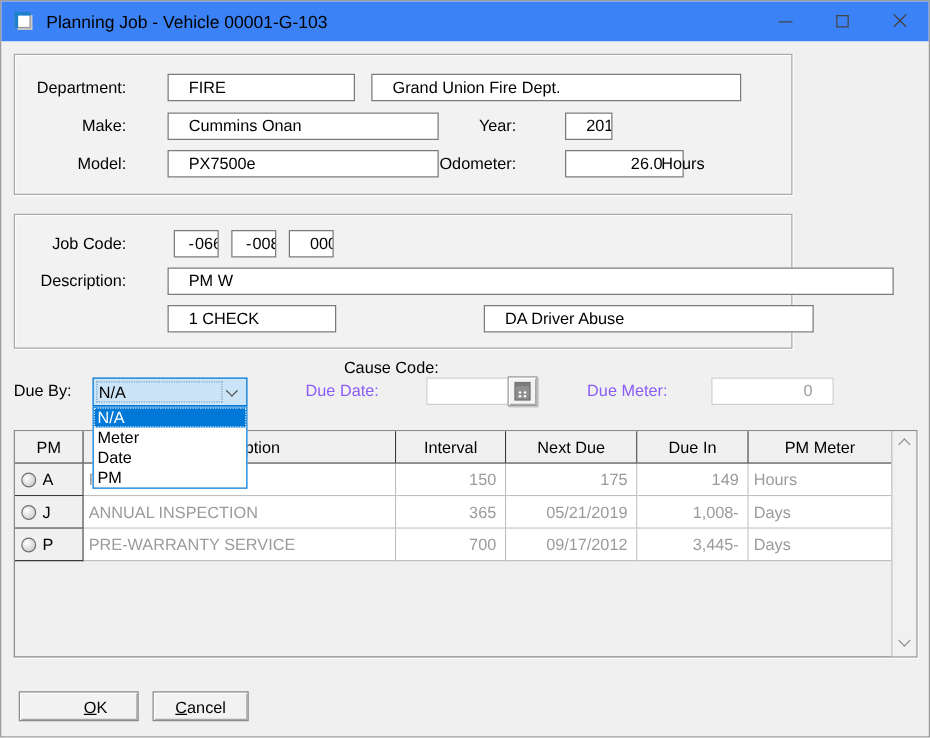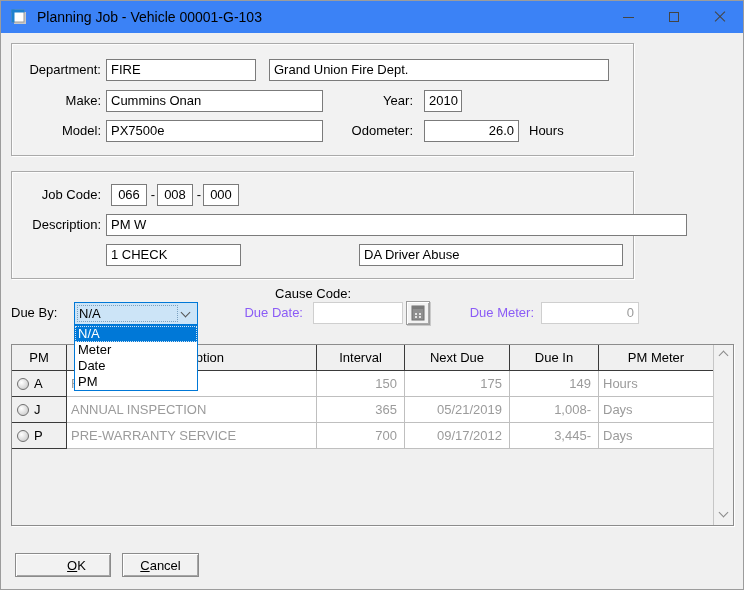--- a/index.html
+++ b/index.html
@@ -15,21 +15,21 @@
   .glyph-max{position:absolute;left:18px;top:11px;width:10px;height:10px;border:1px solid #444;}
   .glyph-x1,.glyph-x2{position:absolute;left:16px;top:15px;width:14px;height:1px;background:#444;}
   .glyph-x1{transform:rotate(45deg);} .glyph-x2{transform:rotate(-45deg);}
   
   .groupbox{position:absolute;border:1px solid #abababa8;border-color:#aaa;box-shadow:1px 1px 0 #ffffff, inset 1px 1px 0 #fdfdfd;background:#f2f2f2;}
   #group-vehicle{left:10px;top:42px;width:623px;height:113px;}
   #group-job{left:10px;top:170px;width:623px;height:108px;}
   .lbl{position:absolute;height:22px;line-height:22px;font-size:13px;color:#000;}
   .lbl.r{text-align:right;}
   .lbl.dis{color:#8b5cf6;}
-  .field{position:absolute;height:22px;line-height:20px;background:#fff;border:1px solid #7b7b7b;font-size:13px;color:#000;padding:0 4px;white-space:nowrap;overflow:hidden;}
+  .field{position:absolute;height:22px;line-height:20px;background:#fff;border:1px solid #7b7b7b;font-size:13px;color:#000;padding:0 16px;white-space:nowrap;overflow:hidden;margin-left:28px;}
   .field.dis{border-color:#cfcfcf;color:#9b9b9b;}
   .field.num{text-align:right;}
   
   #combo{position:absolute;left:73px;top:301px;width:124px;height:23px;background:#cce4f7;border:1px solid #0078d7;font-size:13px;line-height:21px;padding:0 4px;color:#000;}
   #combo-focus{position:absolute;left:2px;top:2px;right:19px;bottom:2px;border:1px dotted #7aa0bf;}
   .chev{position:absolute;width:7px;height:7px;border-right:1px solid #555;border-bottom:1px solid #555;}
   #combo-chev{right:8px;top:6px;transform:rotate(45deg);}
   #droplist{position:absolute;left:73px;top:324px;width:124px;background:#fff;border:1px solid #0078d7;z-index:20;}
   .drop-item{height:16px;line-height:16px;font-size:13px;padding:0 3px;color:#000;}
   .drop-item.sel{background:#0078d7;color:#fff;outline:1px dotted #cfe3f5;outline-offset:-1px;}
@@ -75,21 +75,21 @@
       </div>
     <div class="cap-btn" id="btn-close">
         <span class="glyph-x1"></span>
         <span class="glyph-x2"></span>
       </div>
   </div>
 
   <div id="group-vehicle" class="groupbox"></div>
   <span class="lbl r" style="left:10px;top:58px;width:90px;">Department:</span>
   <span class="field" style="left:105px;top:58px;width:150px;">FIRE</span>
-  <span class="field" style="left:268px;top:58px;width:340px;">Grand Union Fire Dept.</span>
+  <span class="field" style="left:268px;top:58px;width:296px;">Grand Union Fire Dept.</span>
   <span class="lbl r" style="left:10px;top:89px;width:90px;">Make:</span>
   <span class="field" style="left:105px;top:89px;width:217px;">Cummins Onan</span>
   <span class="lbl r" style="left:330px;top:89px;width:82px;">Year:</span>
   <span class="field" style="left:423px;top:89px;width:38px;">2010</span>
   <span class="lbl r" style="left:10px;top:119px;width:90px;">Model:</span>
   <span class="field" style="left:105px;top:119px;width:217px;">PX7500e</span>
   <span class="lbl r" style="left:330px;top:119px;width:82px;">Odometer:</span>
   <span class="field num" style="left:423px;top:119px;width:95px;">26.0</span>
   <span class="lbl" style="left:528px;top:119px;width:60px;">Hours</span>
 

